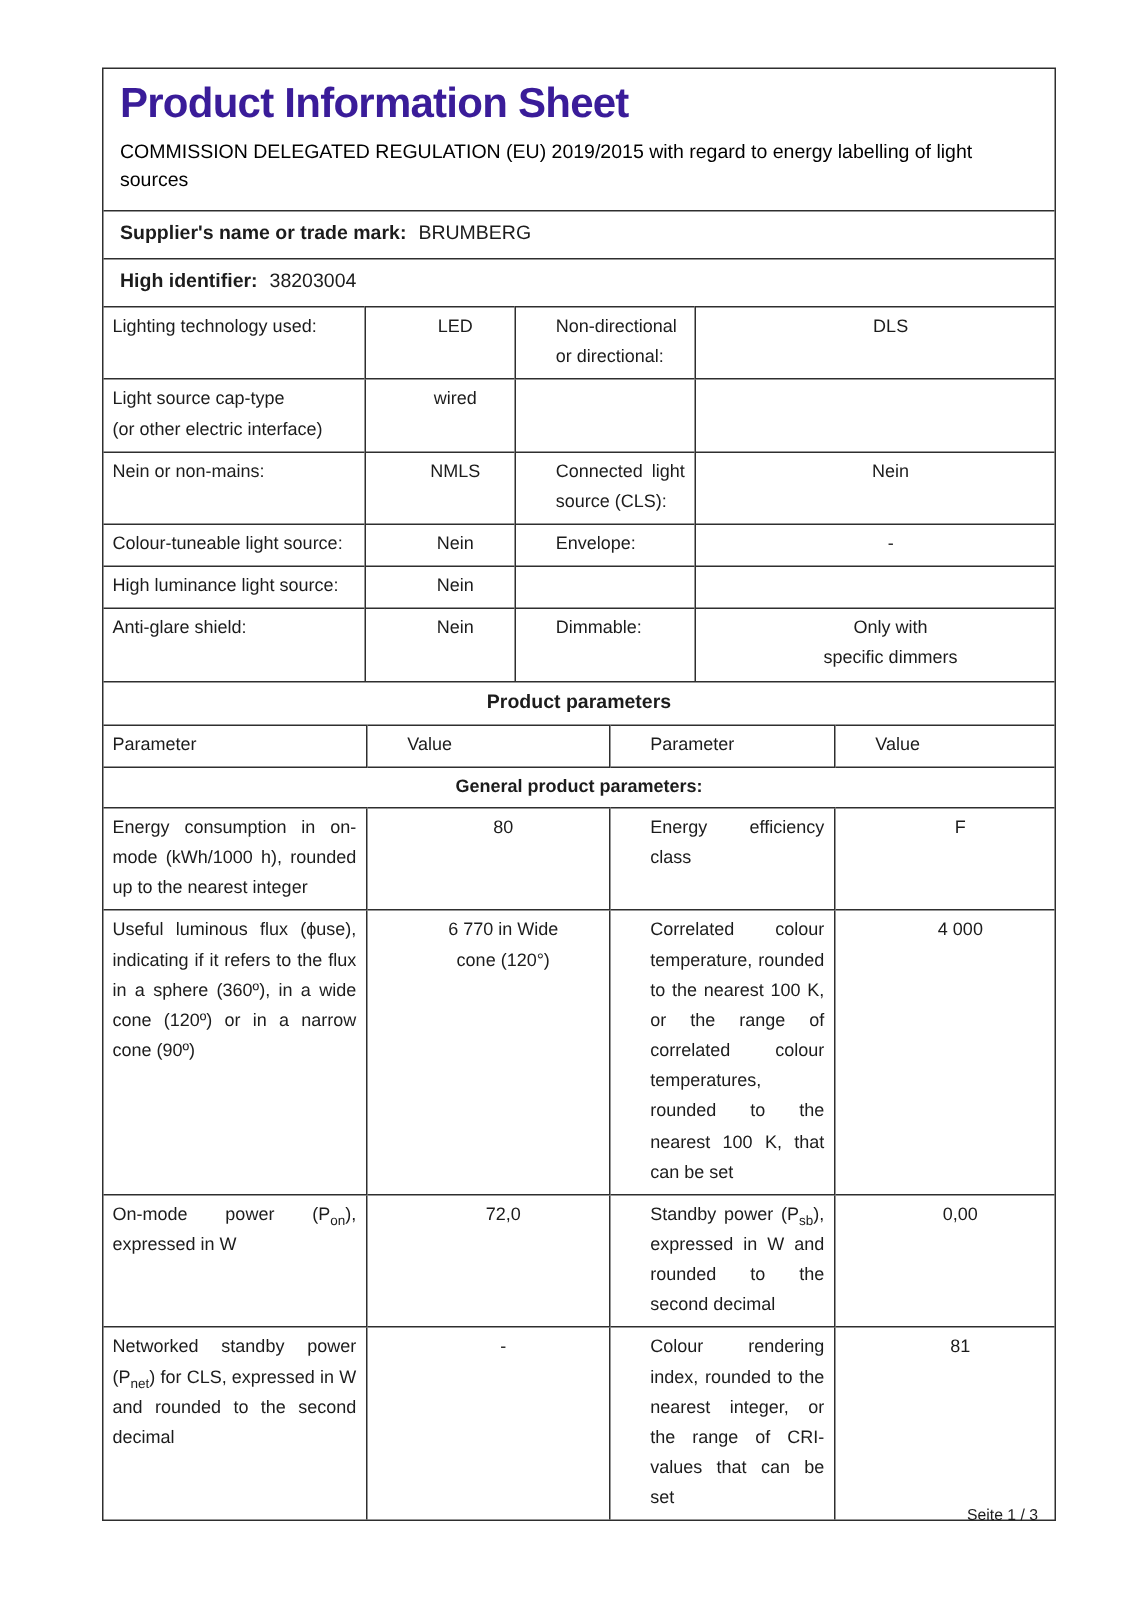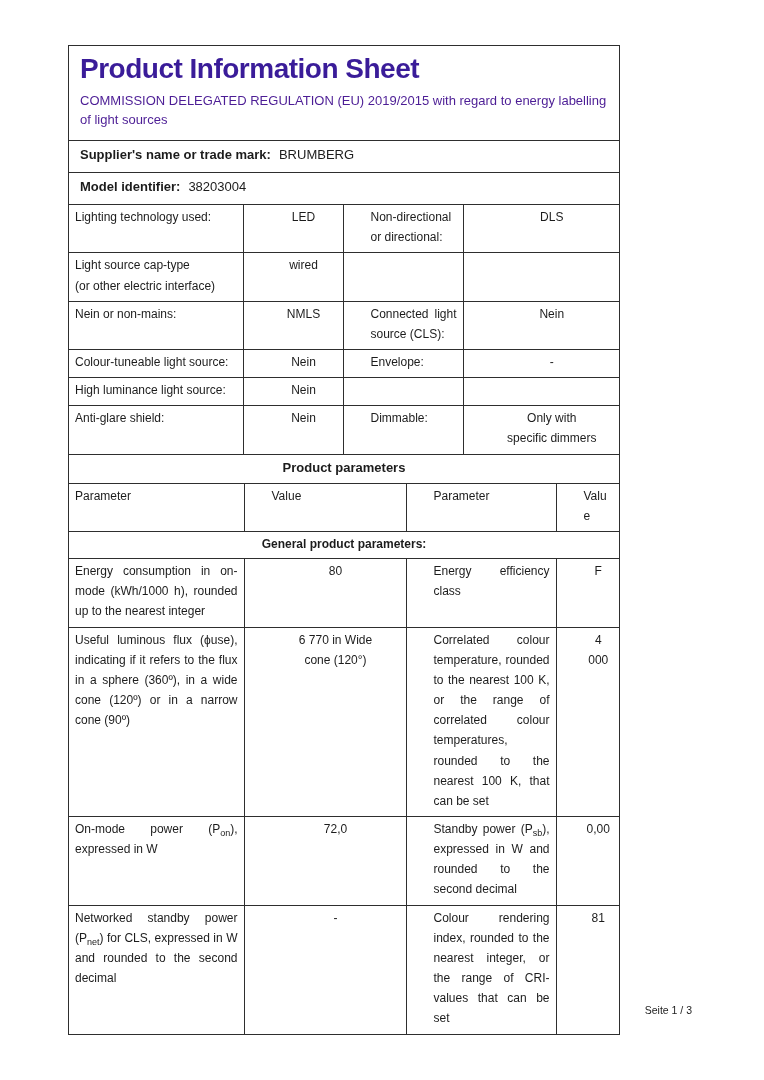--- a/index.html
+++ b/index.html
@@ -6,38 +6,38 @@
   html, body { background: #ffffff; }
   body {
     width: 764px; height: 1080px;
     position: relative;
     font-family: "Liberation Sans", sans-serif;
     color: #1c1c1c;
   }
   .sheet {
     position: absolute;
     left: 68px; top: 45px;
-    width: 552px;
+    width: 636px;
     border: 1px solid #2e2e2e;
     background: #ffffff;
   }
   .sheet > * { border-top: 1px solid #2e2e2e; }
   .sheet > :first-child { border-top: none; }
 
   .title-block { padding: 7px 11px 10px 11px; }
   .doc-title {
     font-size: 28px;
     font-weight: bold;
     letter-spacing: -0.5px;
     margin: 0 0 7px 0;
   }
   .regulation {
     font-size: 13px;
     line-height: 1.45;
-    color: #4c1d95;
+    color: #000000;
   }
 
   .info-row { padding: 5px 11px 8px 11px; font-size: 13px; line-height: 1.4; }
   .info-row .lbl { font-weight: bold; }
   .info-row .val { margin-left: 8px; }
 
   .section-heading { padding: 5px 11px 8px 11px; font-size: 13px; font-weight: bold; }
 
   table { width: 100%; border-collapse: collapse; table-layout: fixed; }
   td {
@@ -81,21 +81,21 @@
     <h1 class="doc-title" style="color: rgb(58, 28, 153);">Product Information Sheet</h1>
     <div class="regulation">COMMISSION DELEGATED REGULATION (EU) 2019/2015 with regard to energy labelling of light sources</div>
   </div>
 
   <div class="info-row">
     <span class="lbl">Supplier's name or trade mark:</span><span class="val">BRUMBERG</span>
   </div>
 
 
   <div class="info-row">
-    <span class="lbl">Model identifier:</span><span class="val">38203004</span>
+    <span class="lbl">High identifier:</span><span class="val">38203004</span>
   </div>
 
 
   <table>
     <colgroup>
       <col style="width:174px">
         <col style="width:100px">
         <col style="width:120px">
         <col style="width:auto">
     </colgroup>

